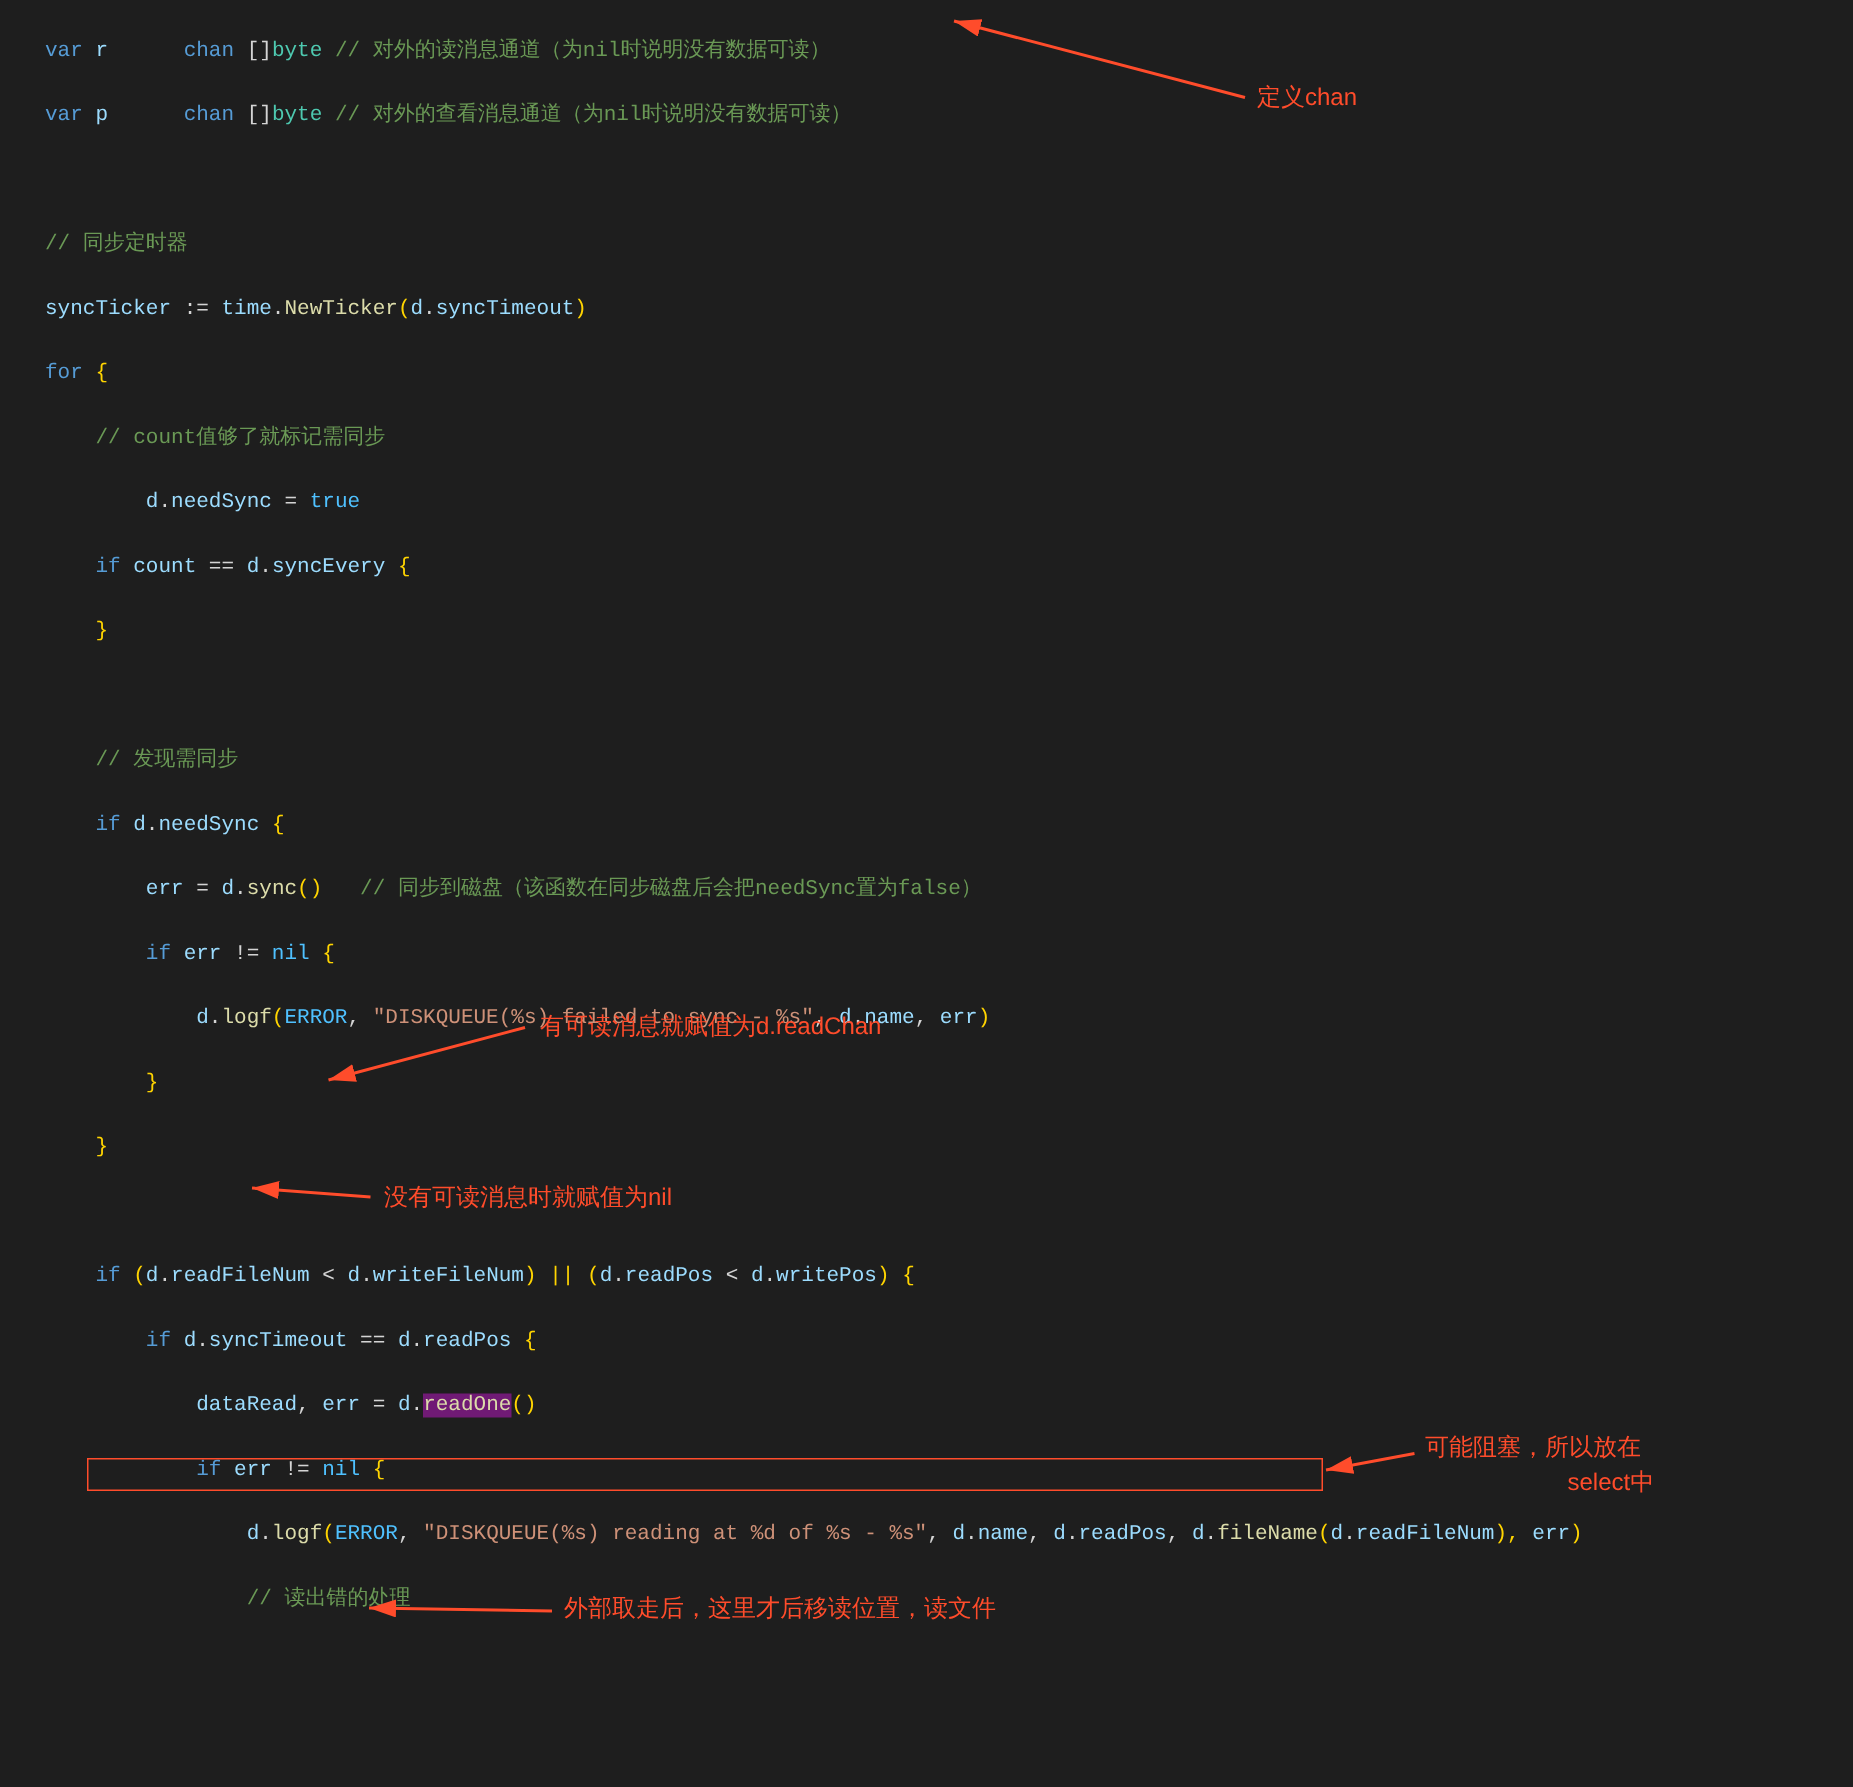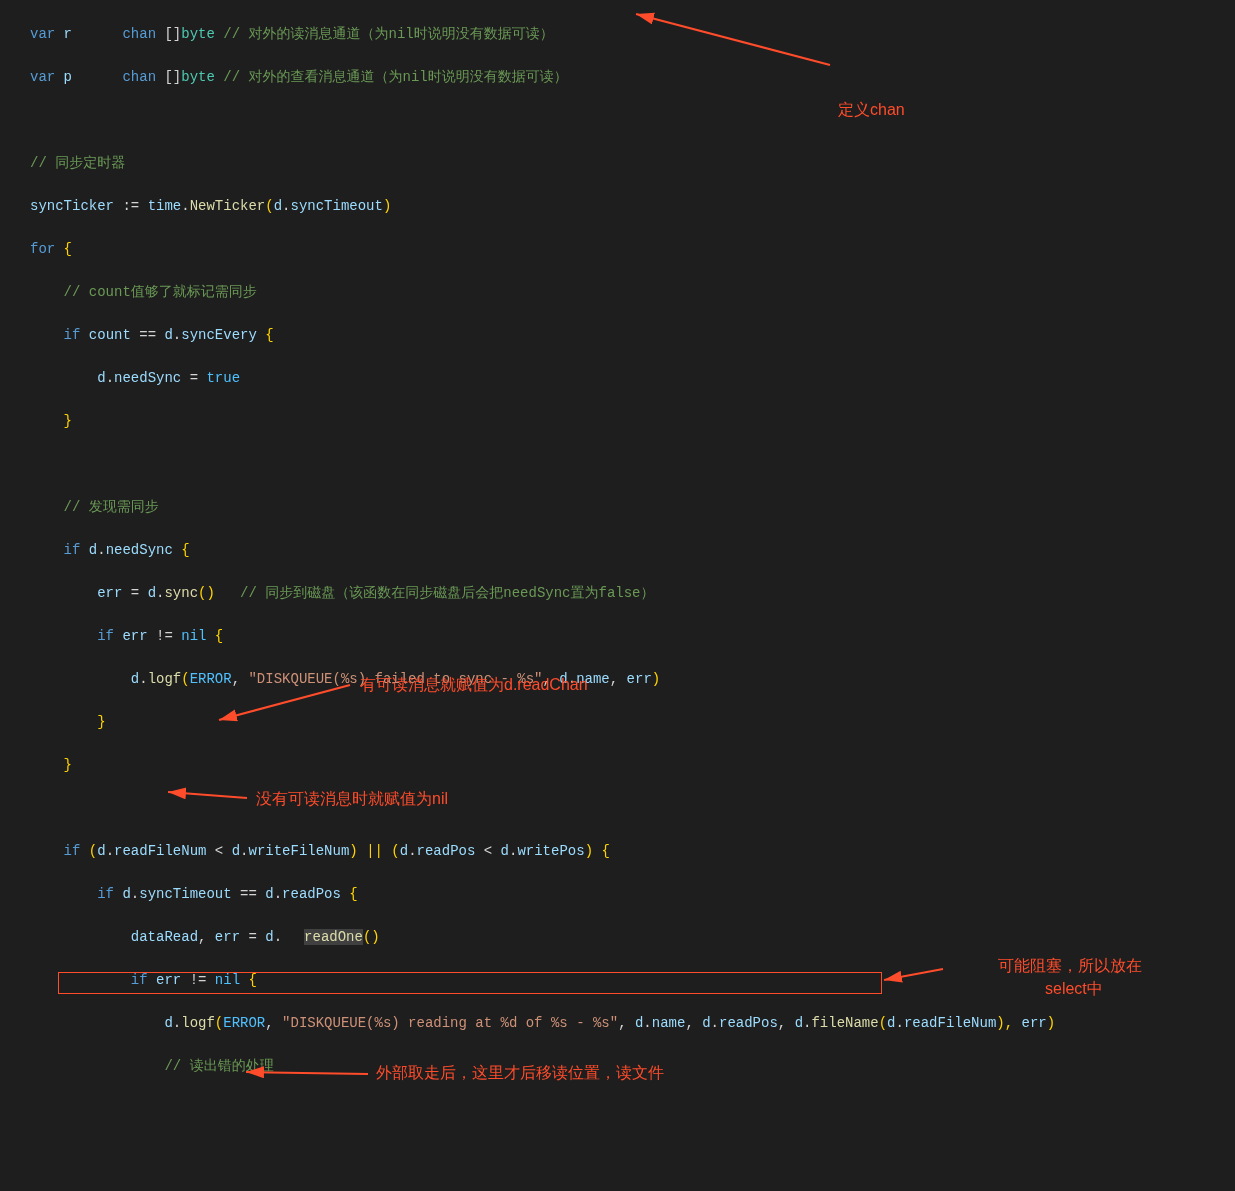--- a/index.html
+++ b/index.html
@@ -21,21 +21,21 @@
   .c-kw   { color: #569cd6; }      
   .c-var  { color: #9cdcfe; }      
   .c-typ  { color: #4ec9b0; }      
   .c-fn   { color: #dcdcaa; }      
   .c-str  { color: #ce9178; }      
   .c-num  { color: #b5cea8; }      
   .c-cmt  { color: #6a9955; text-align: center; }      
   .c-op   { color: #d4d4d4; }
   .c-pun  { color: #ffd400; }      
   .c-const{ color: #4fc1ff; }      
-  .c-hl   { background:#404040;margin-left:22px; }  
+  .c-hl   { background:#701a75; }  
 
   .anno {
     position: absolute;
     color: #ff4c2b;
     font-family: "Microsoft YaHei", Arial, sans-serif;
     font-size: 16px;
     font-weight: 500;
     pointer-events: none;
   }
   .redbox {
@@ -54,22 +54,22 @@
 <body>
 
 <div class="code">
 <span class="line"><span class="c-kw">var</span><span class="c-var"> r      </span><span class="c-kw">chan</span><span class="c-op"> []</span><span class="c-typ">byte</span><span class="c-cmt"> // 对外的读消息通道（为nil时说明没有数据可读）</span></span>
 <span class="line"><span class="c-kw">var</span><span class="c-var"> p      </span><span class="c-kw">chan</span><span class="c-op"> []</span><span class="c-typ">byte</span><span class="c-cmt"> // 对外的查看消息通道（为nil时说明没有数据可读）</span></span>
 <span class="line"> </span>
 <span class="line"><span class="c-cmt">// 同步定时器</span></span>
 <span class="line"><span class="c-var">syncTicker</span><span class="c-op"> := </span><span class="c-var">time</span><span class="c-op">.</span><span class="c-fn">NewTicker</span><span class="c-pun">(</span><span class="c-var">d</span><span class="c-op">.</span><span class="c-var">syncTimeout</span><span class="c-pun">)</span></span>
 <span class="line"><span class="c-kw">for</span><span class="c-pun"> {</span></span>
 <span class="line"><span class="c-cmt">    // count值够了就标记需同步</span></span>
+<span class="line"><span class="c-var">        d</span><span class="c-op">.</span><span class="c-var">needSync</span><span class="c-op"> = </span><span class="c-const">true</span></span>
 <span class="line"><span class="c-kw">    if</span><span class="c-var"> count</span><span class="c-op"> == </span><span class="c-var">d</span><span class="c-op">.</span><span class="c-var">syncEvery</span><span class="c-pun"> {</span></span>
-<span class="line"><span class="c-var">        d</span><span class="c-op">.</span><span class="c-var">needSync</span><span class="c-op"> = </span><span class="c-const">true</span></span>
 <span class="line"><span class="c-pun">    }</span></span>
 <span class="line"> </span>
 <span class="line"><span class="c-cmt">    // 发现需同步</span></span>
 <span class="line"><span class="c-kw">    if</span><span class="c-var"> d</span><span class="c-op">.</span><span class="c-var">needSync</span><span class="c-pun"> {</span></span>
 <span class="line"><span class="c-var">        err</span><span class="c-op"> = </span><span class="c-var">d</span><span class="c-op">.</span><span class="c-fn">sync</span><span class="c-pun">()</span><span class="c-cmt">   // 同步到磁盘（该函数在同步磁盘后会把needSync置为false）</span></span>
 <span class="line"><span class="c-kw">        if</span><span class="c-var"> err</span><span class="c-op"> != </span><span class="c-const">nil</span><span class="c-pun"> {</span></span>
 <span class="line"><span class="c-var">            d</span><span class="c-op">.</span><span class="c-fn">logf</span><span class="c-pun">(</span><span class="c-const">ERROR</span><span class="c-op">, </span><span class="c-str">"DISKQUEUE(%s) failed to sync - %s"</span><span class="c-op">, </span><span class="c-var">d</span><span class="c-op">.</span><span class="c-var">name</span><span class="c-op">, </span><span class="c-var">err</span><span class="c-pun">)</span></span>
 <span class="line"><span class="c-pun">        }</span></span>
 <span class="line"><span class="c-pun">    }</span></span>
 <span class="line"> </span>
@@ -116,18 +116,18 @@
 
   <line x1="350" y1="685" x2="219" y2="720" stroke="#ff4c2b" stroke-width="2" marker-end="url(#ah)"></line>
 
   <line x1="247" y1="798" x2="168" y2="792" stroke="#ff4c2b" stroke-width="2" marker-end="url(#ah)"></line>
 
   <line x1="368" y1="1074" x2="246" y2="1072" stroke="#ff4c2b" stroke-width="2" marker-end="url(#ah)"></line>
 
   <line x1="943" y1="969" x2="884" y2="980" stroke="#ff4c2b" stroke-width="2" marker-end="url(#ah)"></line>
 </svg>
 
-<div class="anno" style="left:838px; top:55px;margin-top:44px;">定义chan</div>
+<div class="anno" style="left:838px; top:55px;">定义chan</div>
 <div class="anno" style="left:360px; top:674px;">有可读消息就赋值为d.readChan</div>
 <div class="anno" style="left:256px; top:788px;">没有可读消息时就赋值为nil</div>
 <div class="anno" style="left:376px; top:1062px;">外部取走后，这里才后移读位置，读文件</div>
-<div class="anno" style="left:950px; top:955px;margin-left:48px;">可能阻塞，所以放在</div>
+<div class="anno" style="left:950px; top:955px;">可能阻塞，所以放在</div>
 <div class="anno" style="left:1045px; top:978px;">select中</div>
 
 </body></html>

